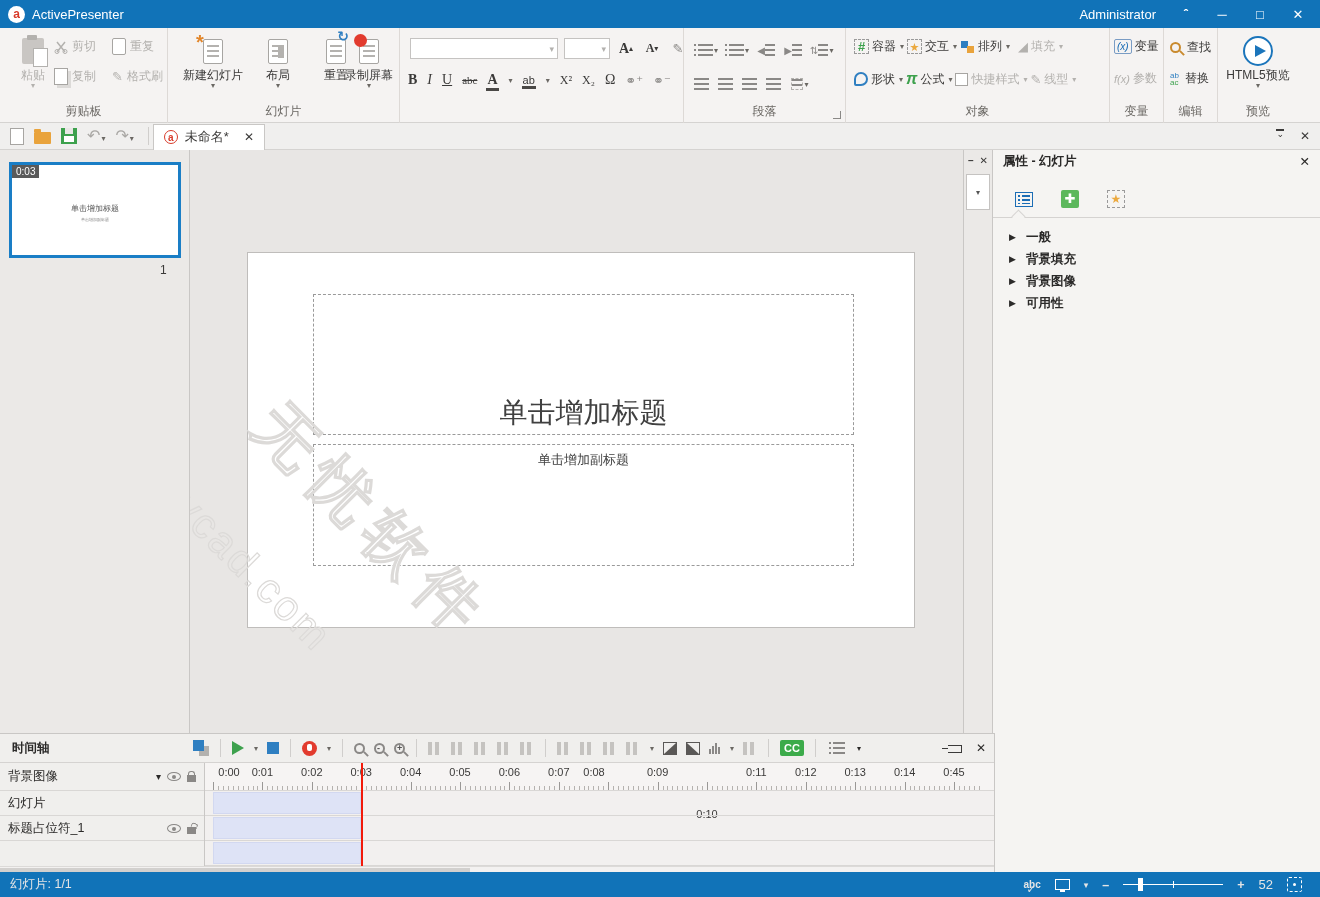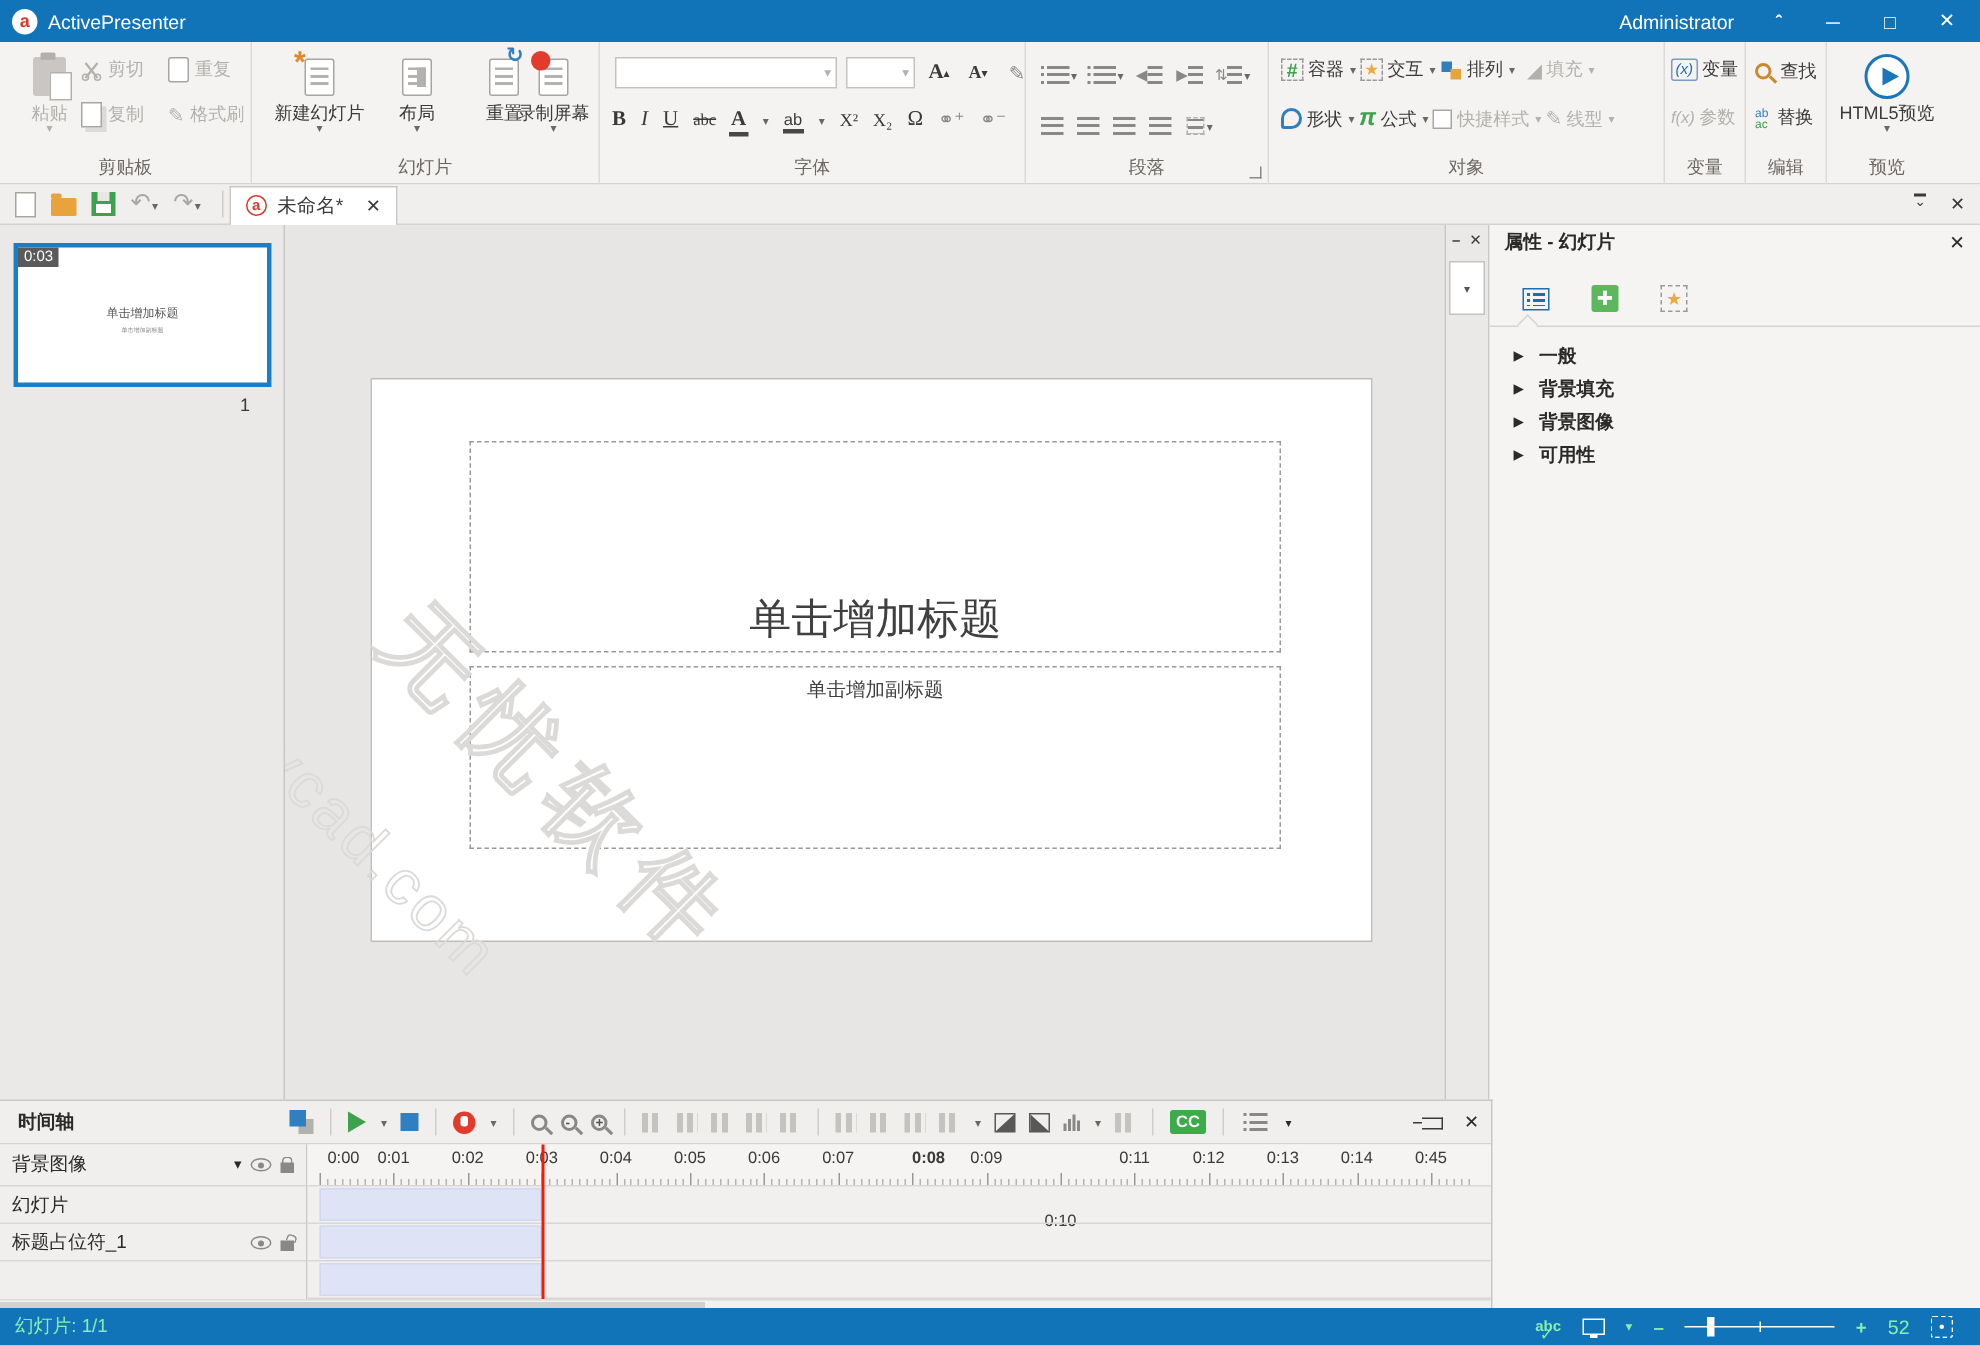--- a/index.html
+++ b/index.html
@@ -159,21 +159,21 @@
   .rlabel{position:absolute;top:3px;transform:translateX(-50%);font-size:11px;color:#3b3a39;}
   .tick{position:absolute;bottom:0;width:1px;height:4px;background:#b5b2af;}
   .tick.maj{height:8px;background:#9a9896;}
   .track{position:relative;height:25px;border-bottom:1px solid #d9d7d5;}
   .bar{position:absolute;left:8px;top:1px;width:148px;bottom:1px;background:#dee3f6;border:1px solid #d2d8f0;}
   .playhead{position:absolute;left:156px;top:0;width:2px;height:103px;background:#f21a0a;}
   .hscroll{position:relative;height:8px;background:#f3f1f0;border-top:1px solid #dcdad8;}
   .hscroll .thumbbar{position:absolute;left:0;top:1px;height:6px;width:470px;background:#d2d0ce;}
 
   
-  #status{left:0;top:872px;width:1320px;height:25px;background:#1173b8;color:#86efac;display:flex;align-items:center;padding:0 10px;font-size:12.5px;}
+  #status{left:0;top:872px;width:1320px;height:25px;background:#1173b8;color:#e5e5e5;display:flex;align-items:center;padding:0 10px;font-size:12.5px;}
   #status .right{margin-left:auto;display:flex;align-items:center;gap:14px;padding-right:8px;}
   .spell{font-size:10px;font-weight:bold;position:relative;}
   .spell::after{content:"\2713";position:absolute;left:3px;top:4px;font-size:11px;}
   .mon{width:15px;height:11px;border:1px solid #fff;position:relative;display:inline-block;}
   .mon::after{content:"";position:absolute;left:4px;bottom:-3px;width:5px;height:2px;background:#fff;}
   .slider{width:100px;height:1px;background:#fff;position:relative;display:inline-block;}
   .slider .th{position:absolute;left:15px;top:-6px;width:5px;height:13px;background:#fff;}
   .slider .mid{position:absolute;left:50px;top:-3px;width:1px;height:7px;background:#fff;}
   .fit{width:15px;height:15px;border:1px dashed #fff;border-radius:2px;position:relative;display:inline-block;}
   .fit::after{content:"";position:absolute;left:5px;top:5px;width:3px;height:3px;background:#fff;border-radius:50%;}
@@ -285,21 +285,20 @@
         <span class="swA tA">A</span>
           <span class="ddv">▾</span>
         <span class="swA" style="font-size:11px;">ab</span>
           <span class="ddv">▾</span>
         <span style="font-family:'Liberation Serif',serif;">X²</span>
         <span style="font-family:'Liberation Serif',serif;">X₂</span>
         <span style="font-size:14px;font-family:'Liberation Serif',serif;">Ω</span>
         <span style="color:#8a8886;font-size:13px;">⚭⁺</span>
         <span style="color:#8a8886;font-size:13px;">⚭⁻</span>
       </div>
-      <div class="group-label">字体</div>
     </div>
 
     <div class="group" style="left:684px;width:162px;">
       <div class="smallrow" style="left:10px;top:12px;gap:7px;">
         <span class="icbtn">
             <span class="dots"></span>
             <span class="bars"></span>
             <span class="ddv">▾</span>
           </span>
         <span class="icbtn">
@@ -571,21 +570,21 @@
       <div class="tl-right">
         <div class="ruler" id="ruler-area">
             <span class="rlabel" style="left: 24px;">0:00</span>
             <span class="rlabel" style="left: 57.4px;">0:01</span>
             <span class="rlabel" style="left: 106.8px;">0:02</span>
             <span class="rlabel" style="left: 156.2px;">0:03</span>
             <span class="rlabel" style="left: 205.6px;">0:04</span>
             <span class="rlabel" style="left: 255px;">0:05</span>
             <span class="rlabel" style="left: 304.4px;">0:06</span>
             <span class="rlabel" style="left: 353.8px;">0:07</span>
-            <span class="rlabel" style="left: 414px; font-weight: bold;">0:08</span>
+            <span class="rlabel" style="left: 389px;">0:08</span>
             <span class="rlabel" style="left: 452.6px;">0:09</span>
             <span class="rlabel" style="left: 502px; margin-top: 42px;">0:10</span>
             <span class="rlabel" style="left: 551.4px;">0:11</span>
             <span class="rlabel" style="left: 600.8px;">0:12</span>
             <span class="rlabel" style="left: 650.2px;">0:13</span>
             <span class="rlabel" style="left: 699.6px;">0:14</span>
             <span class="rlabel" style="left: 749px;">0:45</span>
             <i class="tick maj" style="left: 8px;"></i>
             <i class="tick" style="left: 12.94px;"></i>
             <i class="tick" style="left: 17.88px;"></i>

